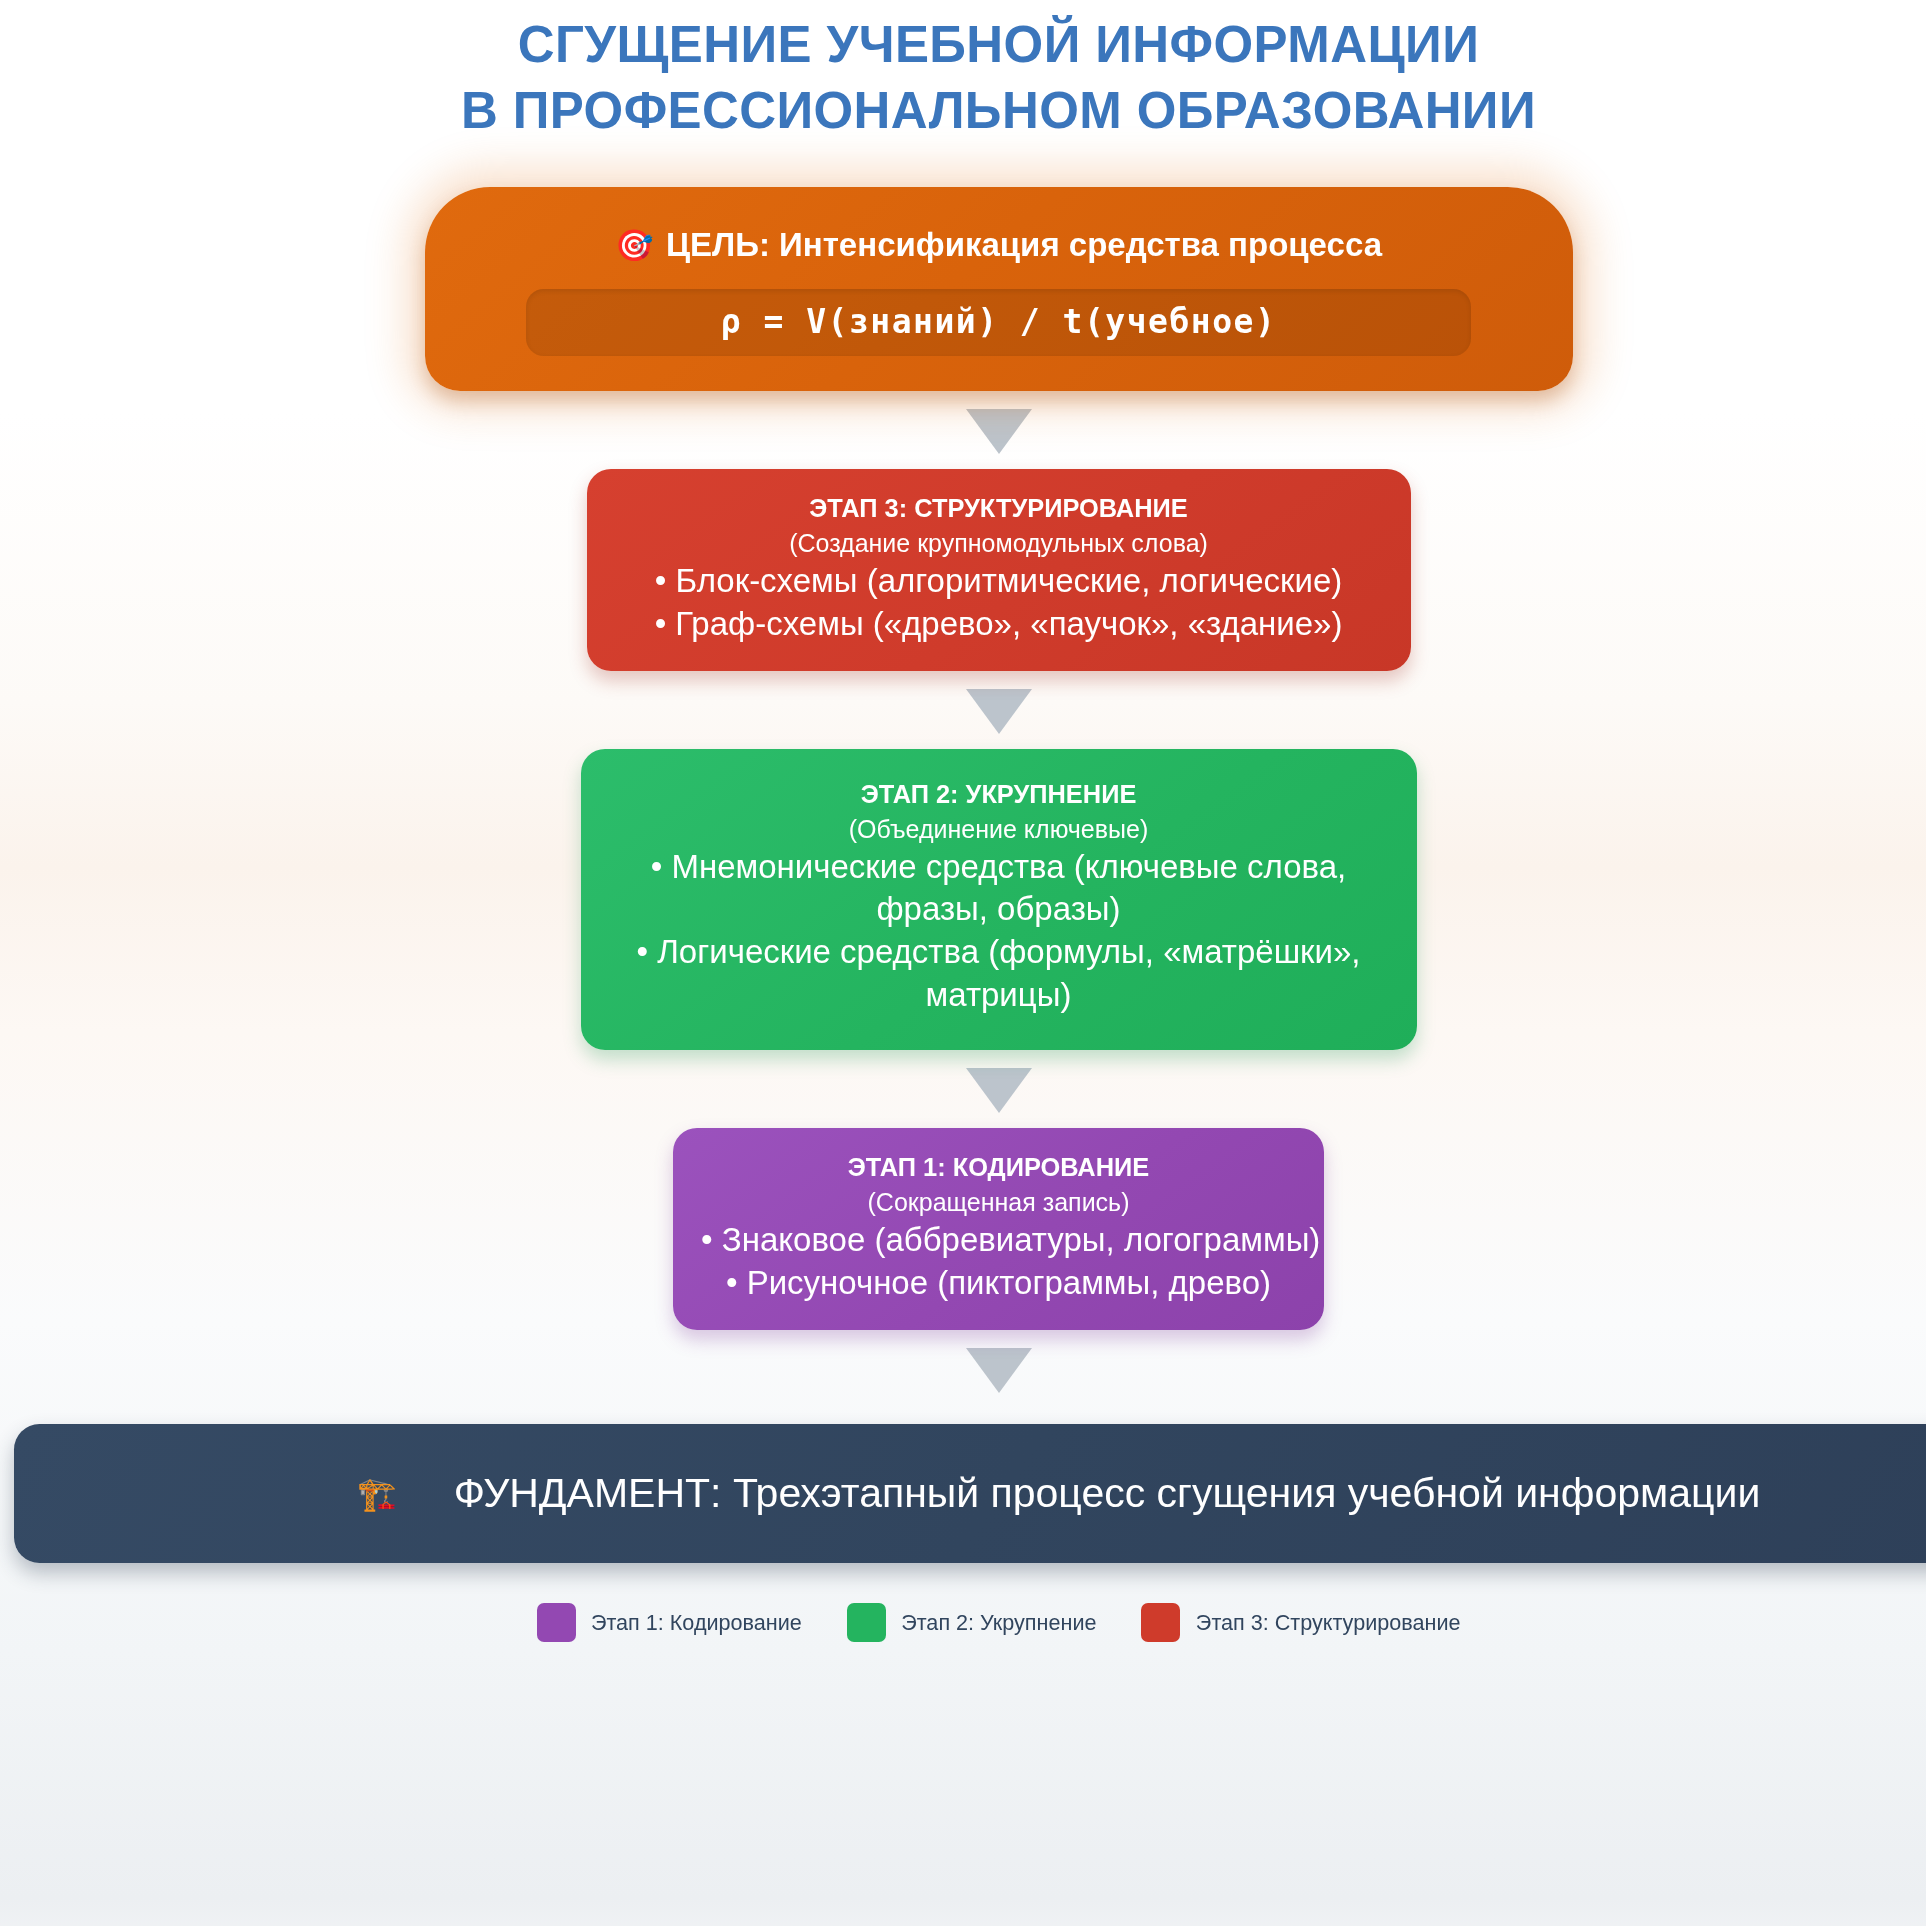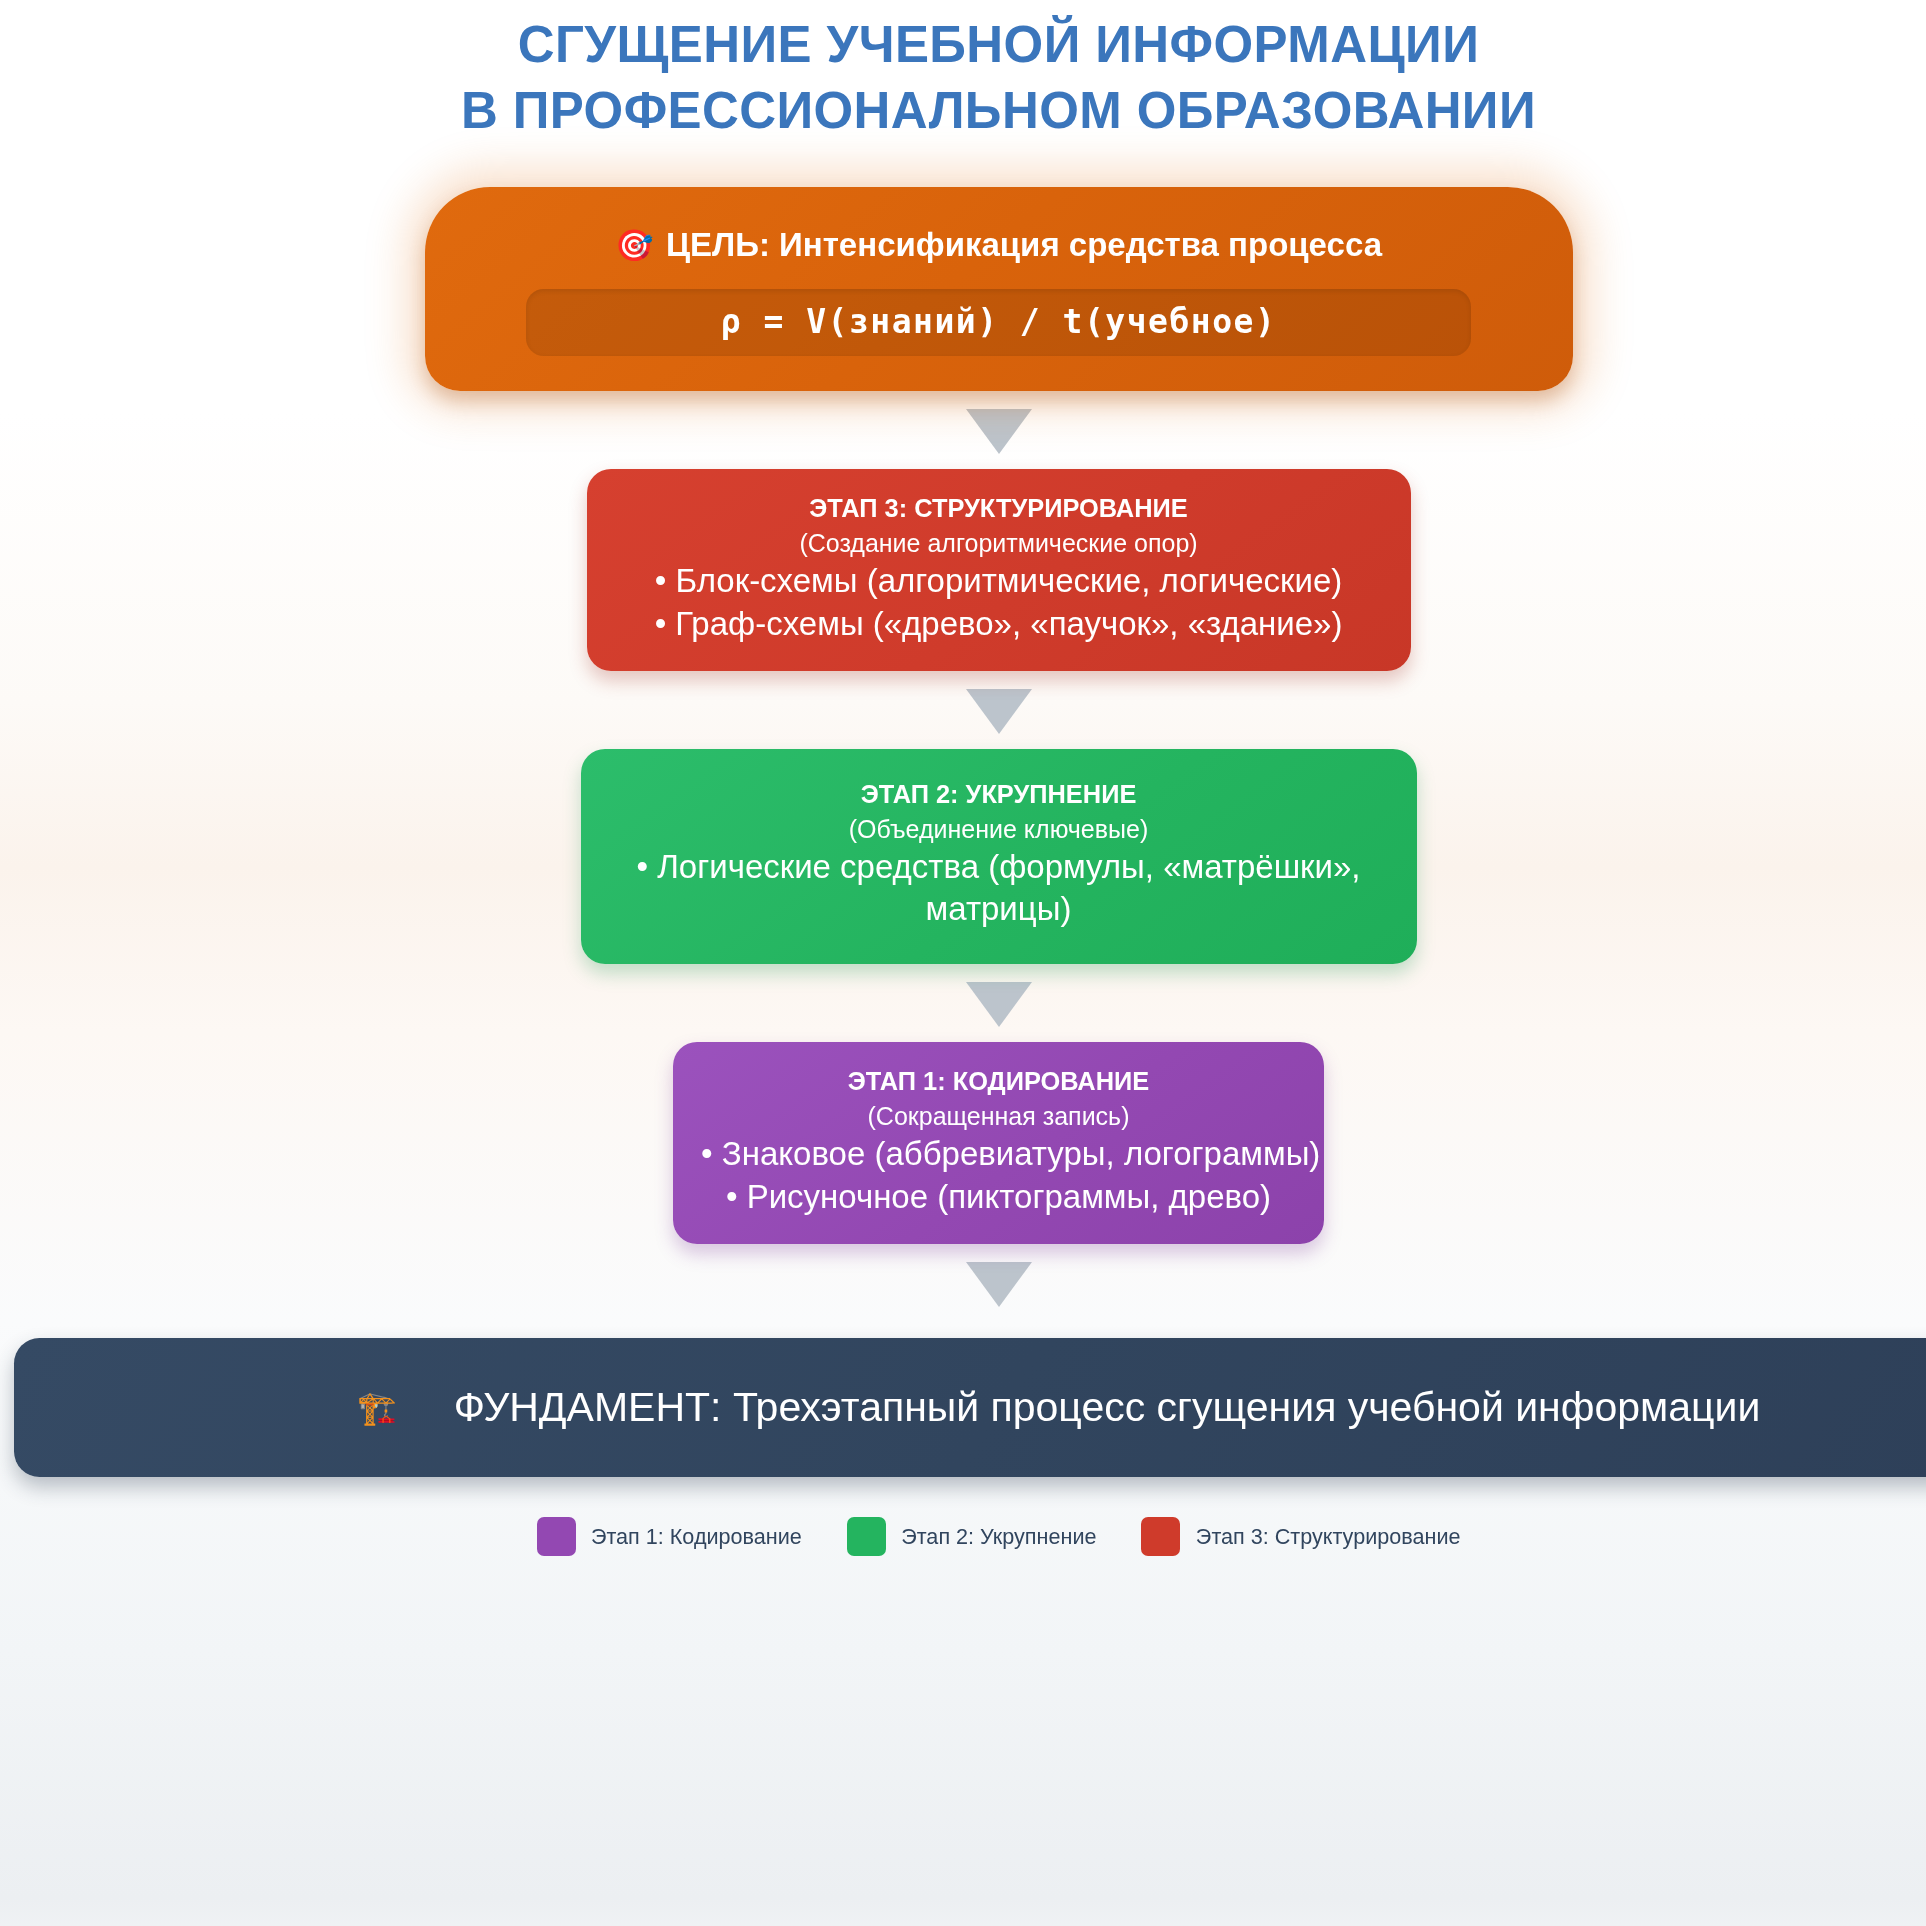--- a/index.html
+++ b/index.html
@@ -221,30 +221,31 @@
     </div>
     <div class="formula-box">
       <div class="formula-text">ρ = V(знаний) / t(учебное)</div>
     </div>
   </div>
 
   <div class="arrow"></div>
 
   <div class="card stage-card stage3">
     <div class="stage-title">ЭТАП 3: СТРУКТУРИРОВАНИЕ</div>
-    <div class="stage-sub">(Создание алгоритмические опор)</div>
+    <div class="stage-sub">(Создание крупномодульных слова)</div>
     <div class="stage-item nowrap">• Блок-схемы (алгоритмические, логические)</div>
     <div class="stage-item nowrap">• Граф-схемы («древо», «паучок», «здание»)</div>
   </div>
 
   <div class="arrow"></div>
 
   <div class="card stage-card stage2">
     <div class="stage-title">ЭТАП 2: УКРУПНЕНИЕ</div>
     <div class="stage-sub">(Объединение ключевые)</div>
+    <div class="stage-item">• Мнемонические средства (ключевые слова, фразы, образы)</div>
     <div class="stage-item">• Логические средства (формулы, «матрёшки», матрицы)</div>
   </div>
 
   <div class="arrow"></div>
 
   <div class="card stage-card stage1">
     <div class="stage-title">ЭТАП 1: КОДИРОВАНИЕ</div>
     <div class="stage-sub">(Сокращенная запись)</div>
     <div class="stage-item nowrap">• Знаковое (аббревиатуры, логограммы)</div>
     <div class="stage-item nowrap">• Рисуночное (пиктограммы, древо)</div>

